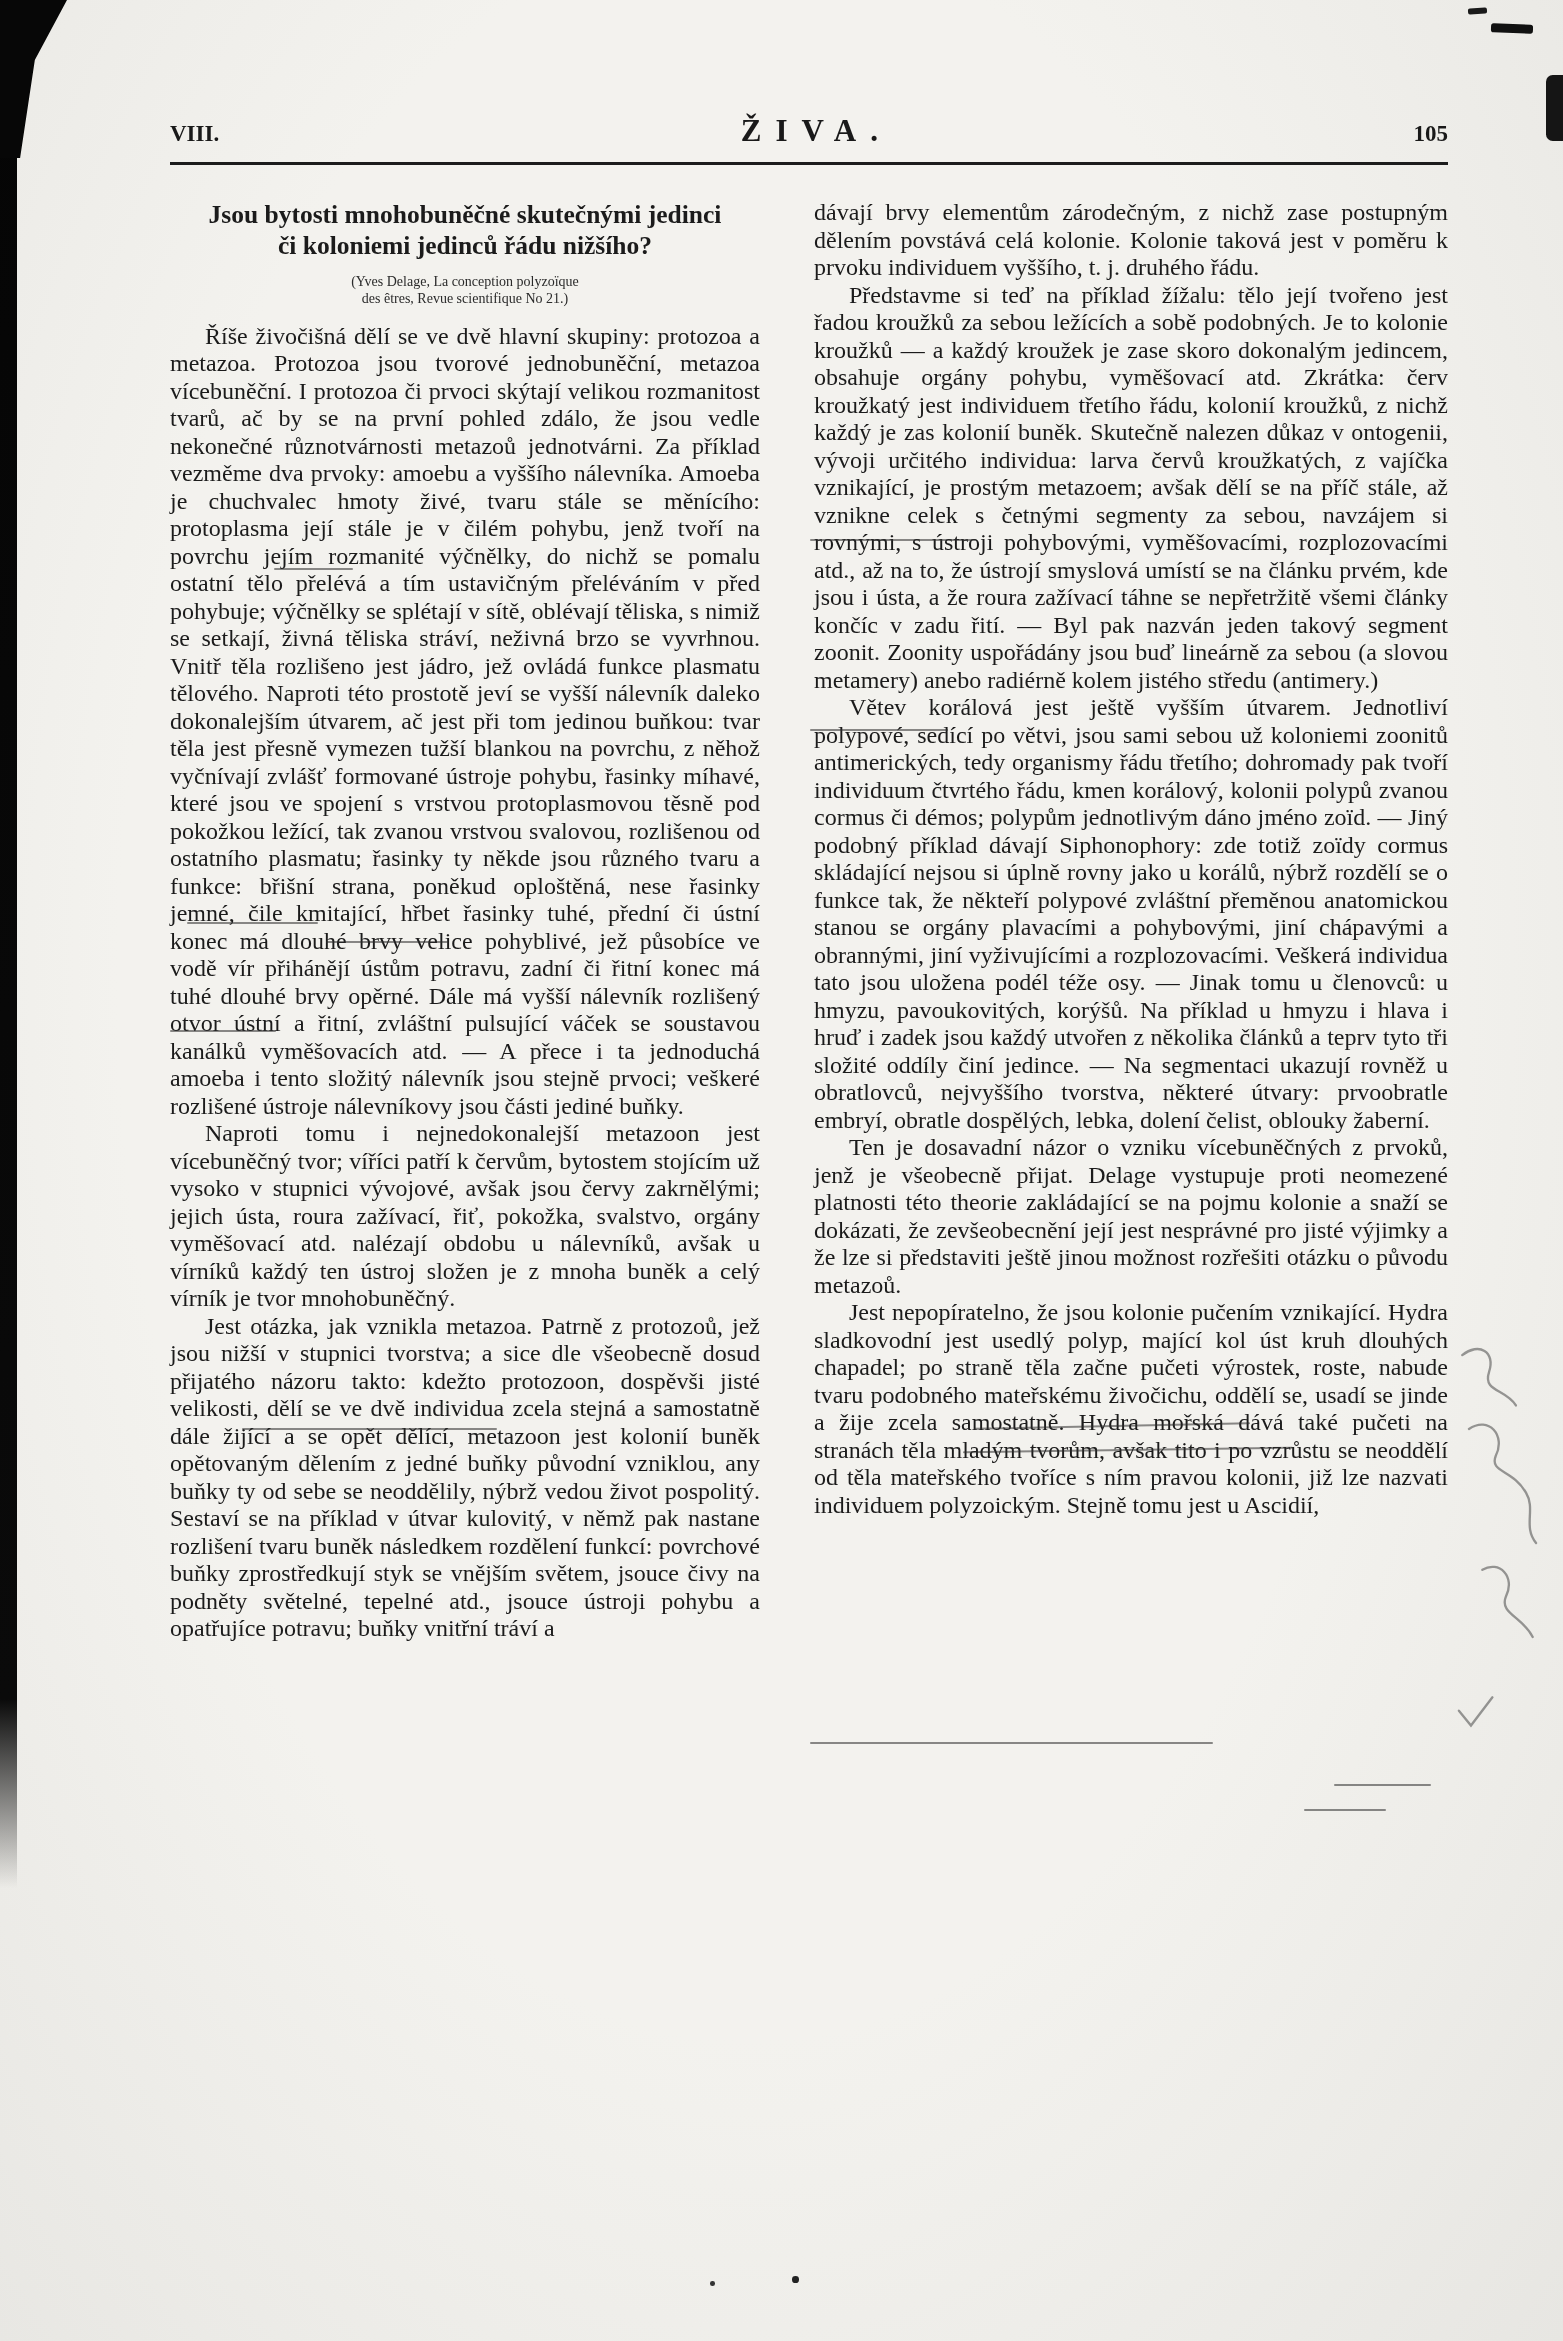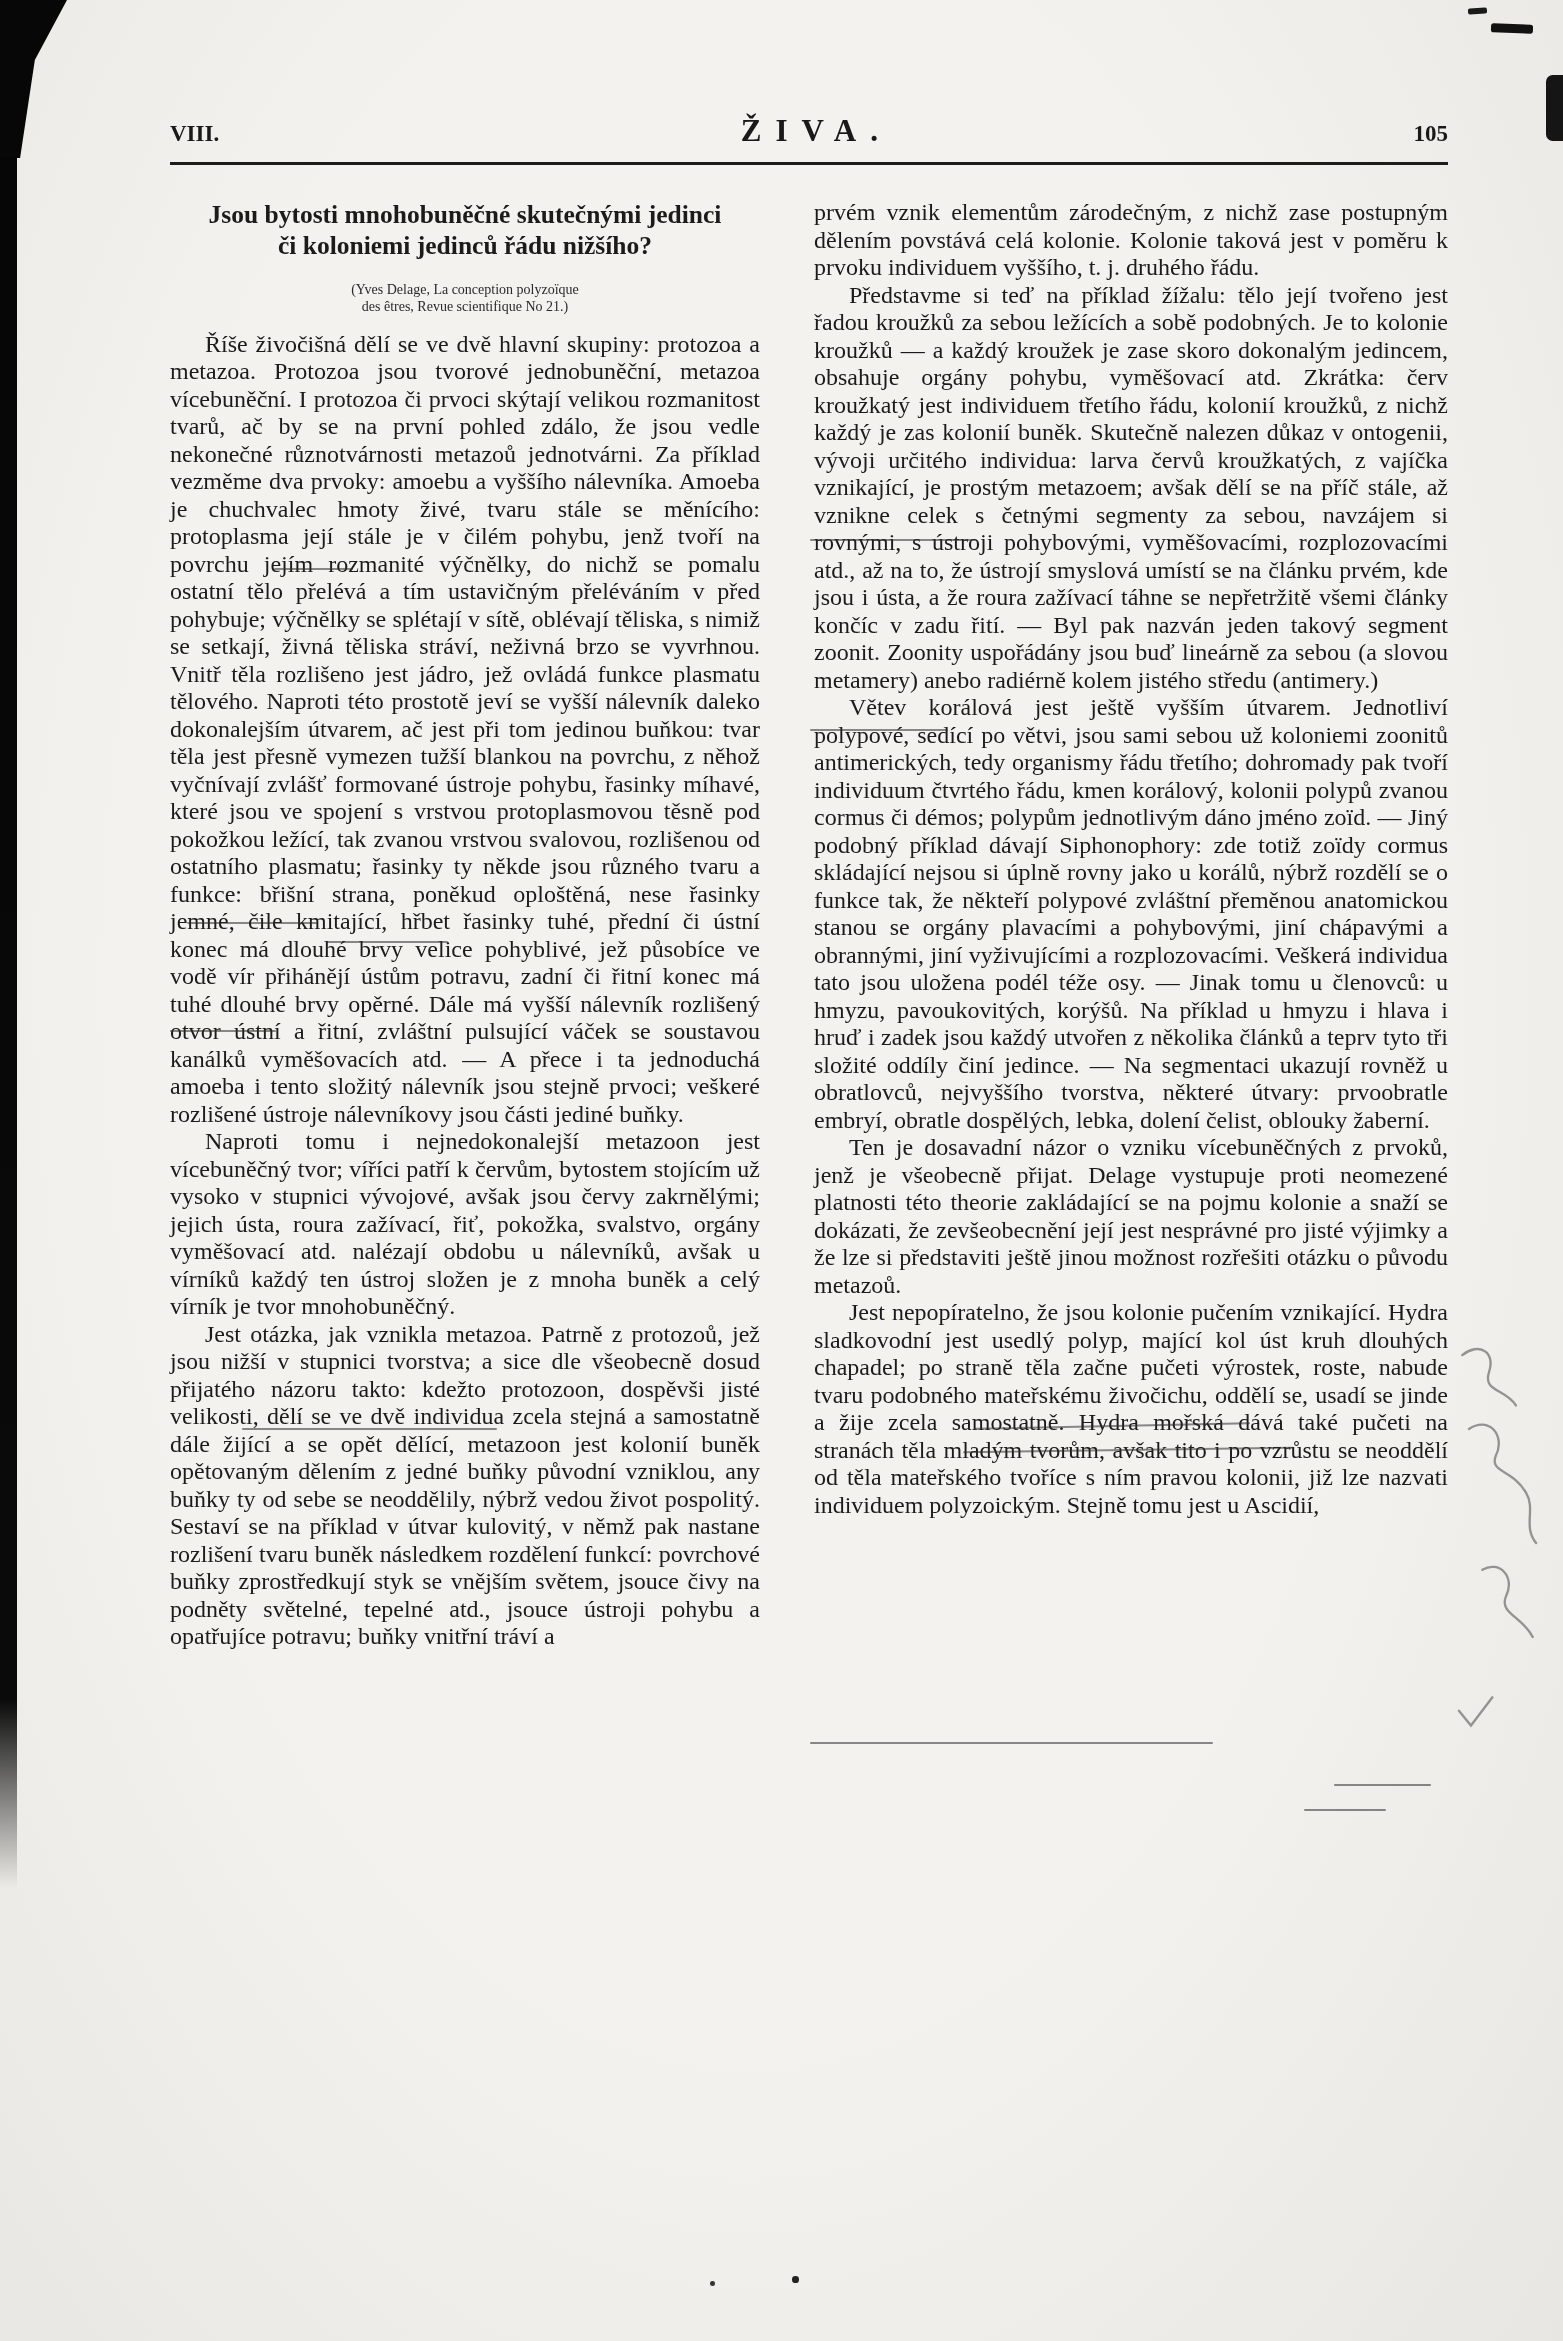--- a/index.html
+++ b/index.html
@@ -41,21 +41,21 @@
     color: #1b1b1b;
   }
   .col-left  { width: 590px; }
   .col-right { width: 634px; }
   .para { margin: 0; text-indent: 35px; }
   .para.no-indent { text-indent: 0; }
 
   .title {
     font-size: 25.5px; line-height: 31px; font-weight: bold;
     text-align: center; text-indent: 0;
-    max-width: 523px; margin: 0 auto 20px auto;
+    max-width: 523px; margin: 0 auto 12px auto;
   }
   .citation {
     font-size: 14px; line-height: 17.4px; text-align: center;
     margin: 2.7px 0 14.8px 0; color: #2a2a2a;
   }
 
   
   .edge-left {
     position: absolute; left: 0; top: 0; width: 17.4px; height: 1888px;
     background: linear-gradient(to bottom, #050505 0%, #0a0a0a 90%, rgba(10,10,10,0) 100%);
@@ -130,21 +130,21 @@
       <div class="citation">
         <div>(Yves Delage, La conception polyzoïque</div>
         <div>des êtres, Revue scientifique No 21.)</div>
       </div>
       <p class="para">Říše živočišná dělí se ve dvě hlavní skupiny: protozoa a metazoa. Protozoa jsou tvorové jednobuněční, metazoa vícebuněční. I protozoa či prvoci skýtají velikou rozmanitost tvarů, ač by se na první pohled zdálo, že jsou vedle nekonečné různotvárnosti metazoů jednotvárni. Za příklad vezměme dva prvoky: amoebu a vyššího nálevníka. Amoeba je chuchvalec hmoty živé, tvaru stále se měnícího: protoplasma její stále je v čilém pohybu, jenž tvoří na povrchu jejím rozmanité výčnělky, do nichž se pomalu ostatní tělo přelévá a tím ustavičným přeléváním v před pohybuje; výčnělky se splétají v sítě, oblévají těliska, s nimiž se setkají, živná těliska stráví, neživná brzo se vyvrhnou. Vnitř těla rozlišeno jest jádro, jež ovládá funkce plasmatu tělového. Naproti této prostotě jeví se vyšší nálevník daleko dokonalejším útvarem, ač jest při tom jedinou buňkou: tvar těla jest přesně vymezen tužší blankou na povrchu, z něhož vyčnívají zvlášť formované ústroje pohybu, řasinky míhavé, které jsou ve spojení s vrstvou protoplasmovou těsně pod pokožkou ležící, tak zvanou vrstvou svalovou, rozlišenou od ostatního plasmatu; řasinky ty někde jsou různého tvaru a funkce: břišní strana, poněkud oploštěná, nese řasinky jemné, čile kmitající, hřbet řasinky tuhé, přední či ústní konec má dlouhé brvy velice pohyblivé, jež působíce ve vodě vír přihánějí ústům potravu, zadní či řitní konec má tuhé dlouhé brvy opěrné. Dále má vyšší nálevník rozlišený otvor ústní a řitní, zvláštní pulsující váček se soustavou kanálků vyměšovacích atd. — A přece i ta jednoduchá amoeba i tento složitý nálevník jsou stejně prvoci; veškeré rozlišené ústroje nálevníkovy jsou části jediné buňky.</p>
       <p class="para">Naproti tomu i nejnedokonalejší metazoon jest vícebuněčný tvor; víříci patří k červům, bytostem stojícím už vysoko v stupnici vývojové, avšak jsou červy zakrnělými; jejich ústa, roura zažívací, řiť, pokožka, svalstvo, orgány vyměšovací atd. nalézají obdobu u nálevníků, avšak u vírníků každý ten ústroj složen je z mnoha buněk a celý vírník je tvor mnohobuněčný.</p>
       <p class="para">Jest otázka, jak vznikla metazoa. Patrně z protozoů, jež jsou nižší v stupnici tvorstva; a sice dle všeobecně dosud přijatého názoru takto: kdežto protozoon, dospěvši jisté velikosti, dělí se ve dvě individua zcela stejná a samostatně dále žijící a se opět dělící, metazoon jest kolonií buněk opětovaným dělením z jedné buňky původní vzniklou, any buňky ty od sebe se neoddělily, nýbrž vedou život pospolitý. Sestaví se na příklad v útvar kulovitý, v němž pak nastane rozlišení tvaru buněk následkem rozdělení funkcí: povrchové buňky zprostředkují styk se vnějším světem, jsouce čivy na podněty světelné, tepelné atd., jsouce ústroji pohybu a opatřujíce potravu; buňky vnitřní tráví a</p>
     </section>
 
     <section class="col col-right" lang="cs">
-      <p class="para no-indent">prvém vznik elementům zárodečným, z nichž zase postupným dělením povstává celá kolonie. Kolonie taková jest v poměru k prvoku individuem vyššího, t. j. druhého řádu.</p>
+      <p class="para no-indent">dávají brvy elementům zárodečným, z nichž zase postupným dělením povstává celá kolonie. Kolonie taková jest v poměru k prvoku individuem vyššího, t. j. druhého řádu.</p>
       <p class="para">Představme si teď na příklad žížalu: tělo její tvořeno jest řadou kroužků za sebou ležících a sobě podobných. Je to kolonie kroužků — a každý kroužek je zase skoro dokonalým jedincem, obsahuje orgány pohybu, vyměšovací atd. Zkrátka: červ kroužkatý jest individuem třetího řádu, kolonií kroužků, z nichž každý je zas kolonií buněk. Skutečně nalezen důkaz v ontogenii, vývoji určitého individua: larva červů kroužkatých, z vajíčka vznikající, je prostým metazoem; avšak dělí se na příč stále, až vznikne celek s četnými segmenty za sebou, navzájem si rovnými, s ústroji pohybovými, vyměšovacími, rozplozovacími atd., až na to, že ústrojí smyslová umístí se na článku prvém, kde jsou i ústa, a že roura zažívací táhne se nepřetržitě všemi články končíc v zadu řití. — Byl pak nazván jeden takový segment zoonit. Zoonity uspořádány jsou buď lineárně za sebou (a slovou metamery) anebo radiérně kolem jistého středu (antimery.)</p>
       <p class="para">Větev korálová jest ještě vyšším útvarem. Jednotliví polypové, sedící po větvi, jsou sami sebou už koloniemi zoonitů antimerických, tedy organismy řádu třetího; dohromady pak tvoří individuum čtvrtého řádu, kmen korálový, kolonii polypů zvanou cormus či démos; polypům jednotlivým dáno jméno zoïd. — Jiný podobný příklad dávají Siphonophory: zde totiž zoïdy cormus skládající nejsou si úplně rovny jako u korálů, nýbrž rozdělí se o funkce tak, že někteří polypové zvláštní přeměnou anatomickou stanou se orgány plavacími a pohybovými, jiní chápavými a obrannými, jiní vyživujícími a rozplozovacími. Veškerá individua tato jsou uložena podél téže osy. — Jinak tomu u členovců: u hmyzu, pavoukovitých, korýšů. Na příklad u hmyzu i hlava i hruď i zadek jsou každý utvořen z několika článků a teprv tyto tři složité oddíly činí jedince. — Na segmentaci ukazují rovněž u obratlovců, nejvyššího tvorstva, některé útvary: prvoobratle embryí, obratle dospělých, lebka, dolení čelist, oblouky žaberní.</p>
       <p class="para">Ten je dosavadní názor o vzniku vícebuněčných z prvoků, jenž je všeobecně přijat. Delage vystupuje proti neomezené platnosti této theorie zakládající se na pojmu kolonie a snaží se dokázati, že zevšeobecnění její jest nesprávné pro jisté výjimky a že lze si představiti ještě jinou možnost rozřešiti otázku o původu metazoů.</p>
       <p class="para">Jest nepopíratelno, že jsou kolonie pučením vznikající. Hydra sladkovodní jest usedlý polyp, mající kol úst kruh dlouhých chapadel; po straně těla začne pučeti výrostek, roste, nabude tvaru podobného mateřskému živočichu, oddělí se, usadí se jinde a žije zcela samostatně. Hydra mořská dává také pučeti na stranách těla mladým tvorům, avšak tito i po vzrůstu se neoddělí od těla mateřského tvoříce s ním pravou kolonii, již lze nazvati individuem polyzoickým. Stejně tomu jest u Ascidií,</p>
     </section>
   </main>
 
   <div class="pencil m1"></div>
   <div class="pencil m2"></div>
   <div class="pencil m3"></div>

